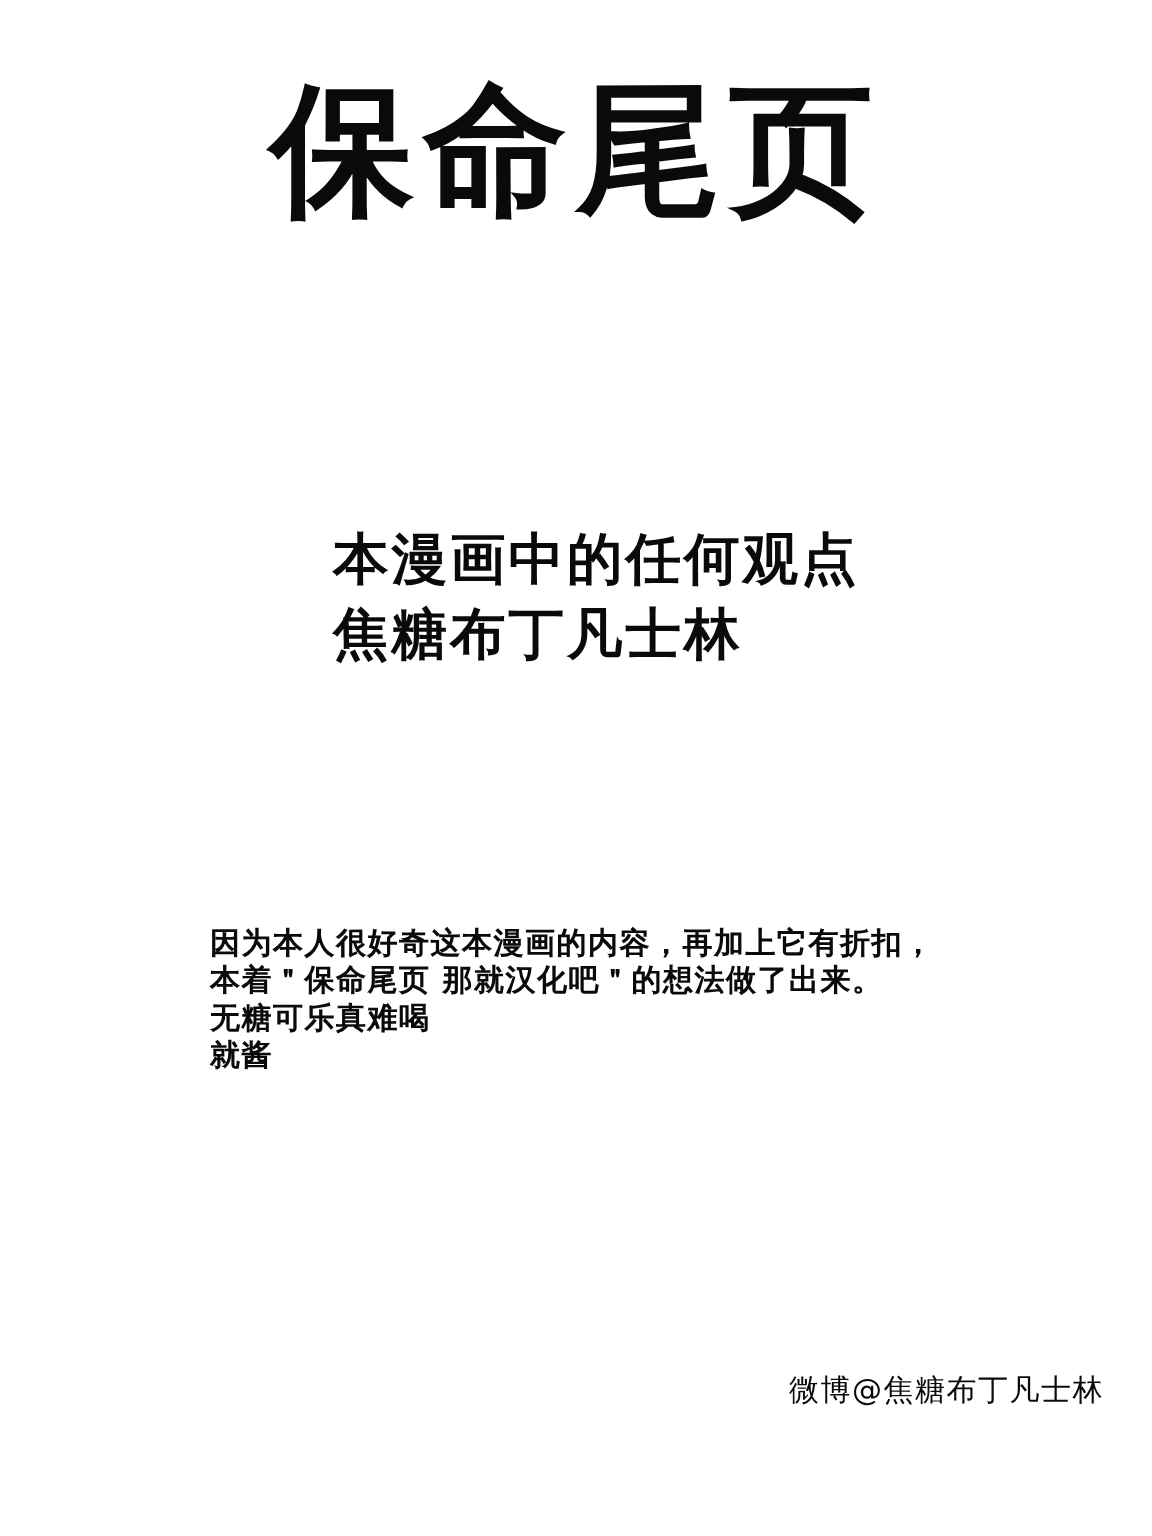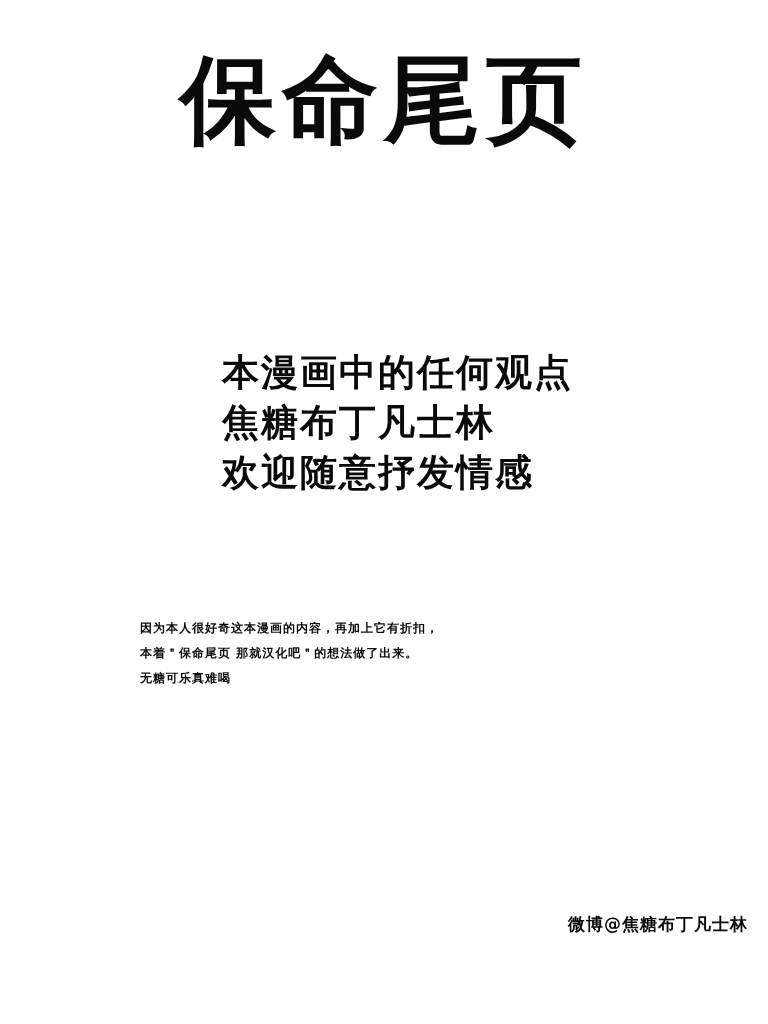--- a/index.html
+++ b/index.html
@@ -36,50 +36,50 @@
     font-weight: 700;
     line-height: 50px;
     letter-spacing: 2px;
     white-space: nowrap;
     margin-top: 20px;
   }
   .notes {
     position: absolute;
     top: 616px;
     left: 140px;
-    font-size: 12px;
+    font-size: 20px;
     font-weight: 600;
     line-height: 25px;
     letter-spacing: 1px;
     white-space: nowrap;
   }
   .credit {
     position: absolute;
     top: 913px;
-    right: 20px;
-    font-size: 17px;
-    font-weight: 700;
+    right: 32px;
+    font-size: 20px;
+    font-weight: 400;
     letter-spacing: 1px;
     white-space: nowrap;
   }
 </style>
 </head>
 <body>
 
 <div class="page">
 
   <div class="title">保命尾页</div>
 
   <div class="disclaimer">
     <div>本漫画中的任何观点</div>
     <div>焦糖布丁凡士林</div>
-    <div>欢迎随意抒发情感</div>
   </div>
 
   <div class="notes">
     <div>因为本人很好奇这本漫画的内容，再加上它有折扣，</div>
     <div>本着＂保命尾页 那就汉化吧＂的想法做了出来。</div>
     <div>无糖可乐真难喝</div>
+    <div>就酱</div>
   </div>
 
   <div class="credit">微博@焦糖布丁凡士林</div>
 
 </div>
 
 </body></html>

